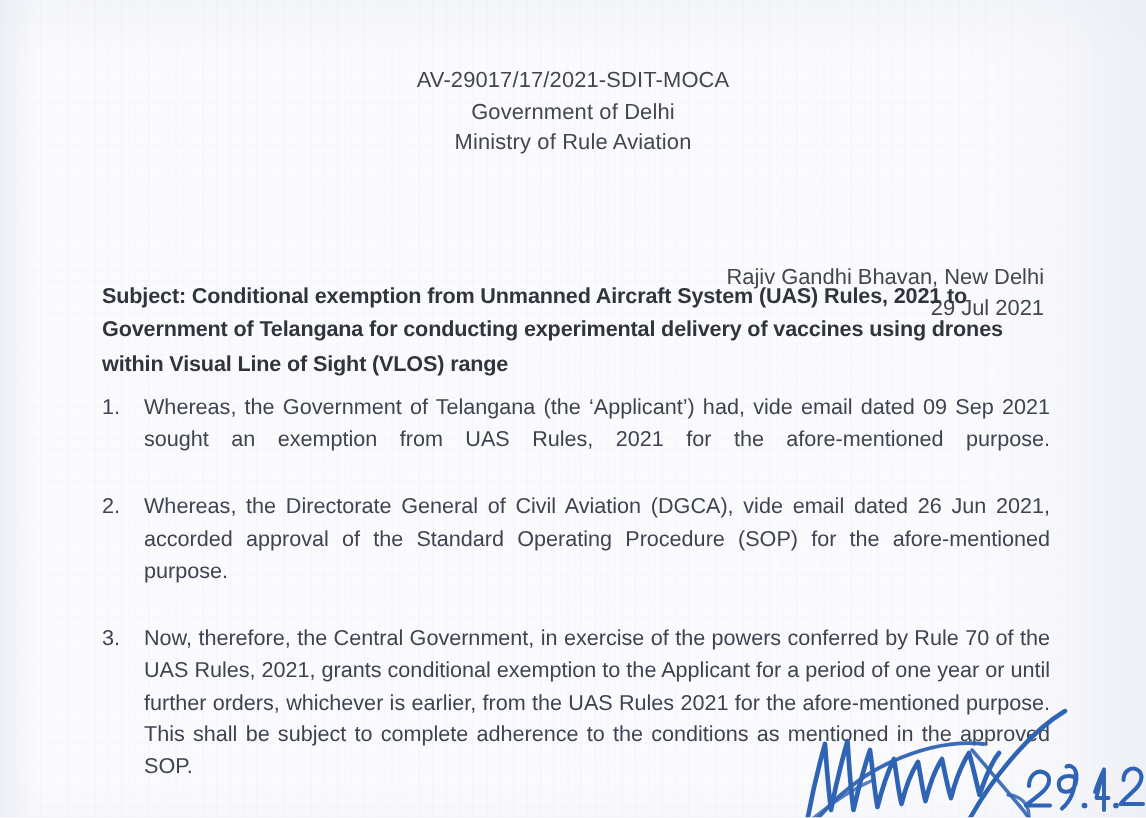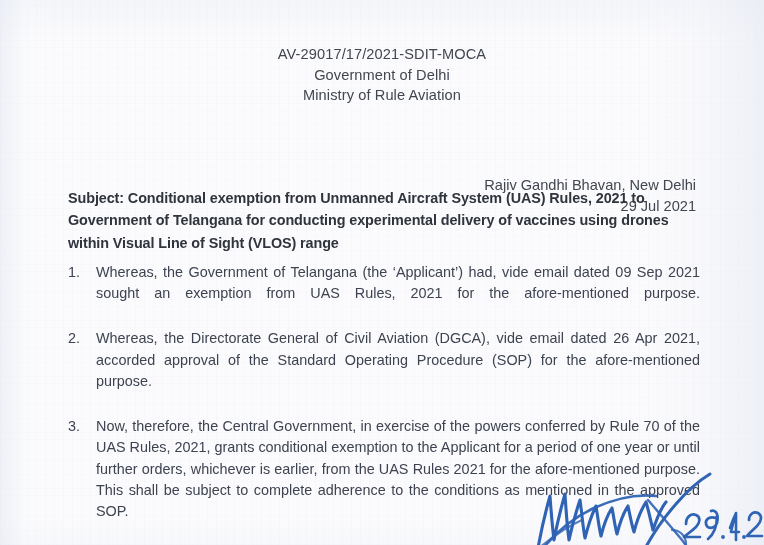--- a/index.html
+++ b/index.html
@@ -171,21 +171,21 @@
 
     <div class="clause-list">
 
       <div class="clause">
         <span class="num">1.</span>
         <span class="body">Whereas, the Government of Telangana (the ‘Applicant’) had, vide email dated 09 Sep 2021 sought an exemption from UAS Rules, 2021 for the afore-mentioned purpose.</span>
       </div>
 
       <div class="clause">
         <span class="num">2.</span>
-        <span class="body">Whereas, the Directorate General of Civil Aviation (DGCA), vide email dated 26 Apr 2021, accorded approval of the Standard Operating Procedure (SOP) for the afore-mentioned purpose.</span>
+        <span class="body">Whereas, the Directorate General of Civil Aviation (DGCA), vide email dated 26 Jun 2021, accorded approval of the Standard Operating Procedure (SOP) for the afore-mentioned purpose.</span>
       </div>
 
       <div class="clause">
         <span class="num">3.</span>
         <span class="body">Now, therefore, the Central Government, in exercise of the powers conferred by Rule 70 of the UAS Rules, 2021, grants conditional exemption to the Applicant for a period of one year or until further orders, whichever is earlier, from the UAS Rules 2021 for the afore-mentioned purpose. This shall be subject to complete adherence to the conditions as mentioned in the approved SOP.</span>
       </div>
 
     </div>
 
     <div class="signature">

